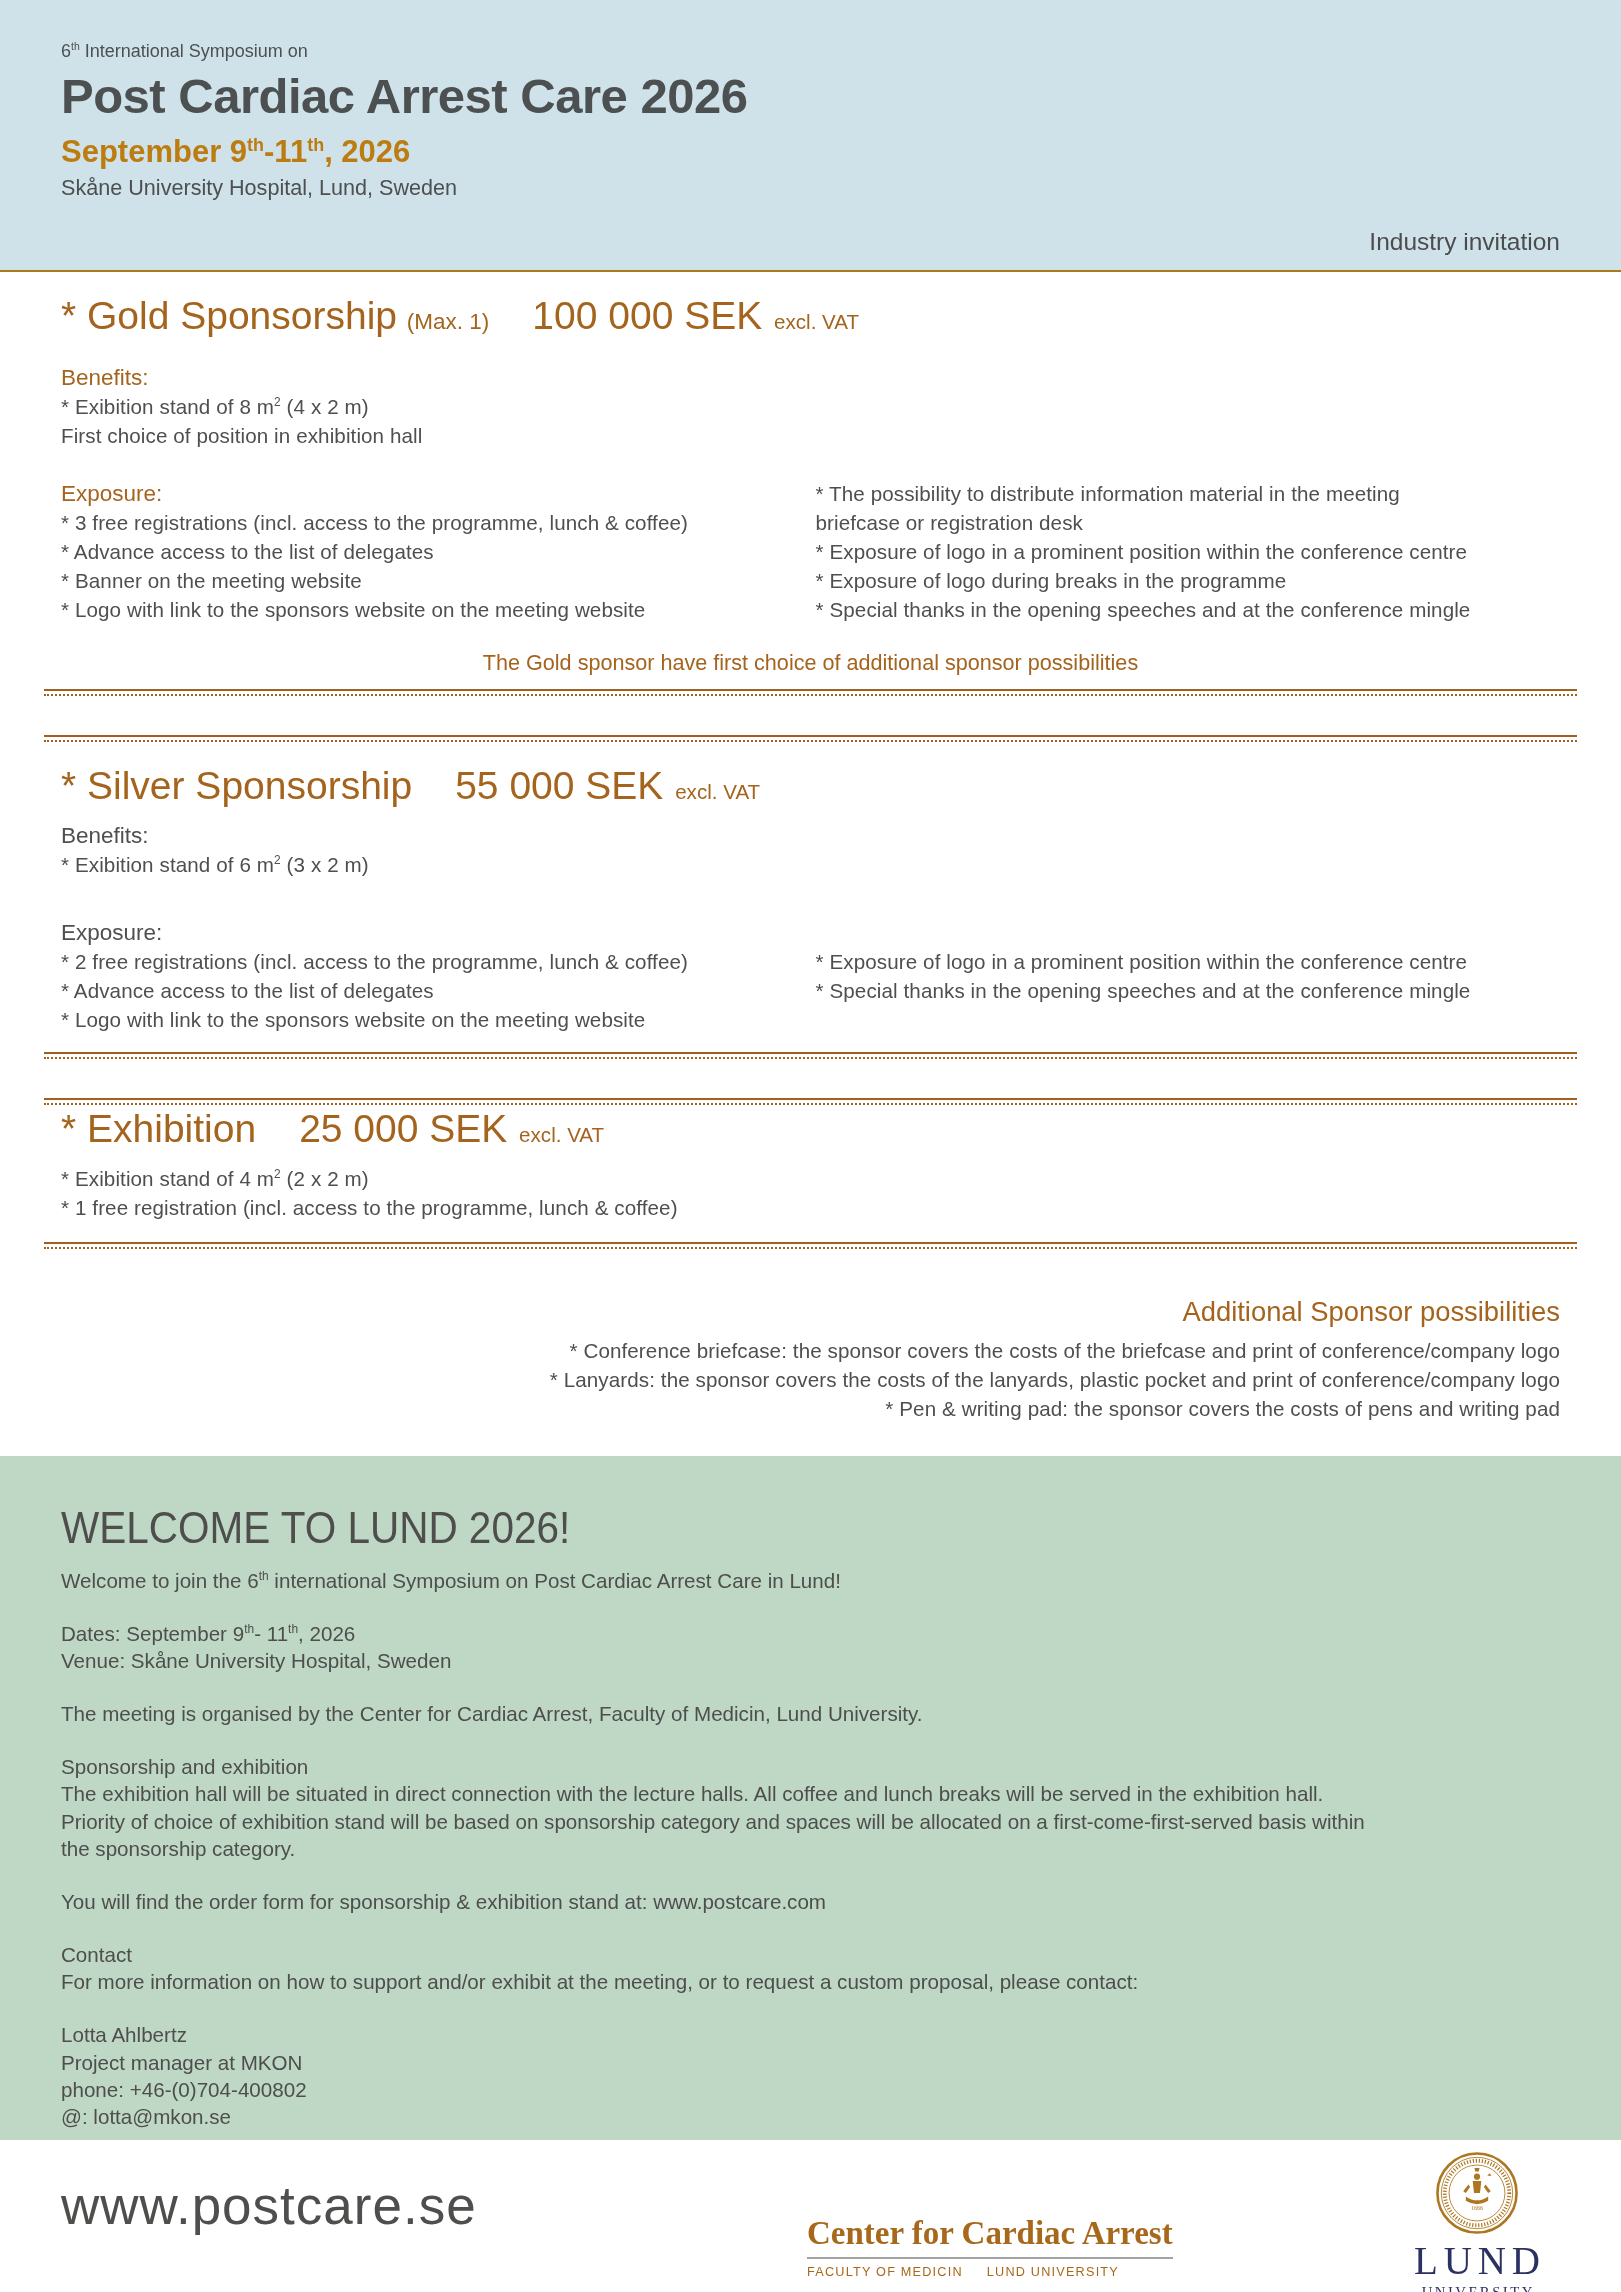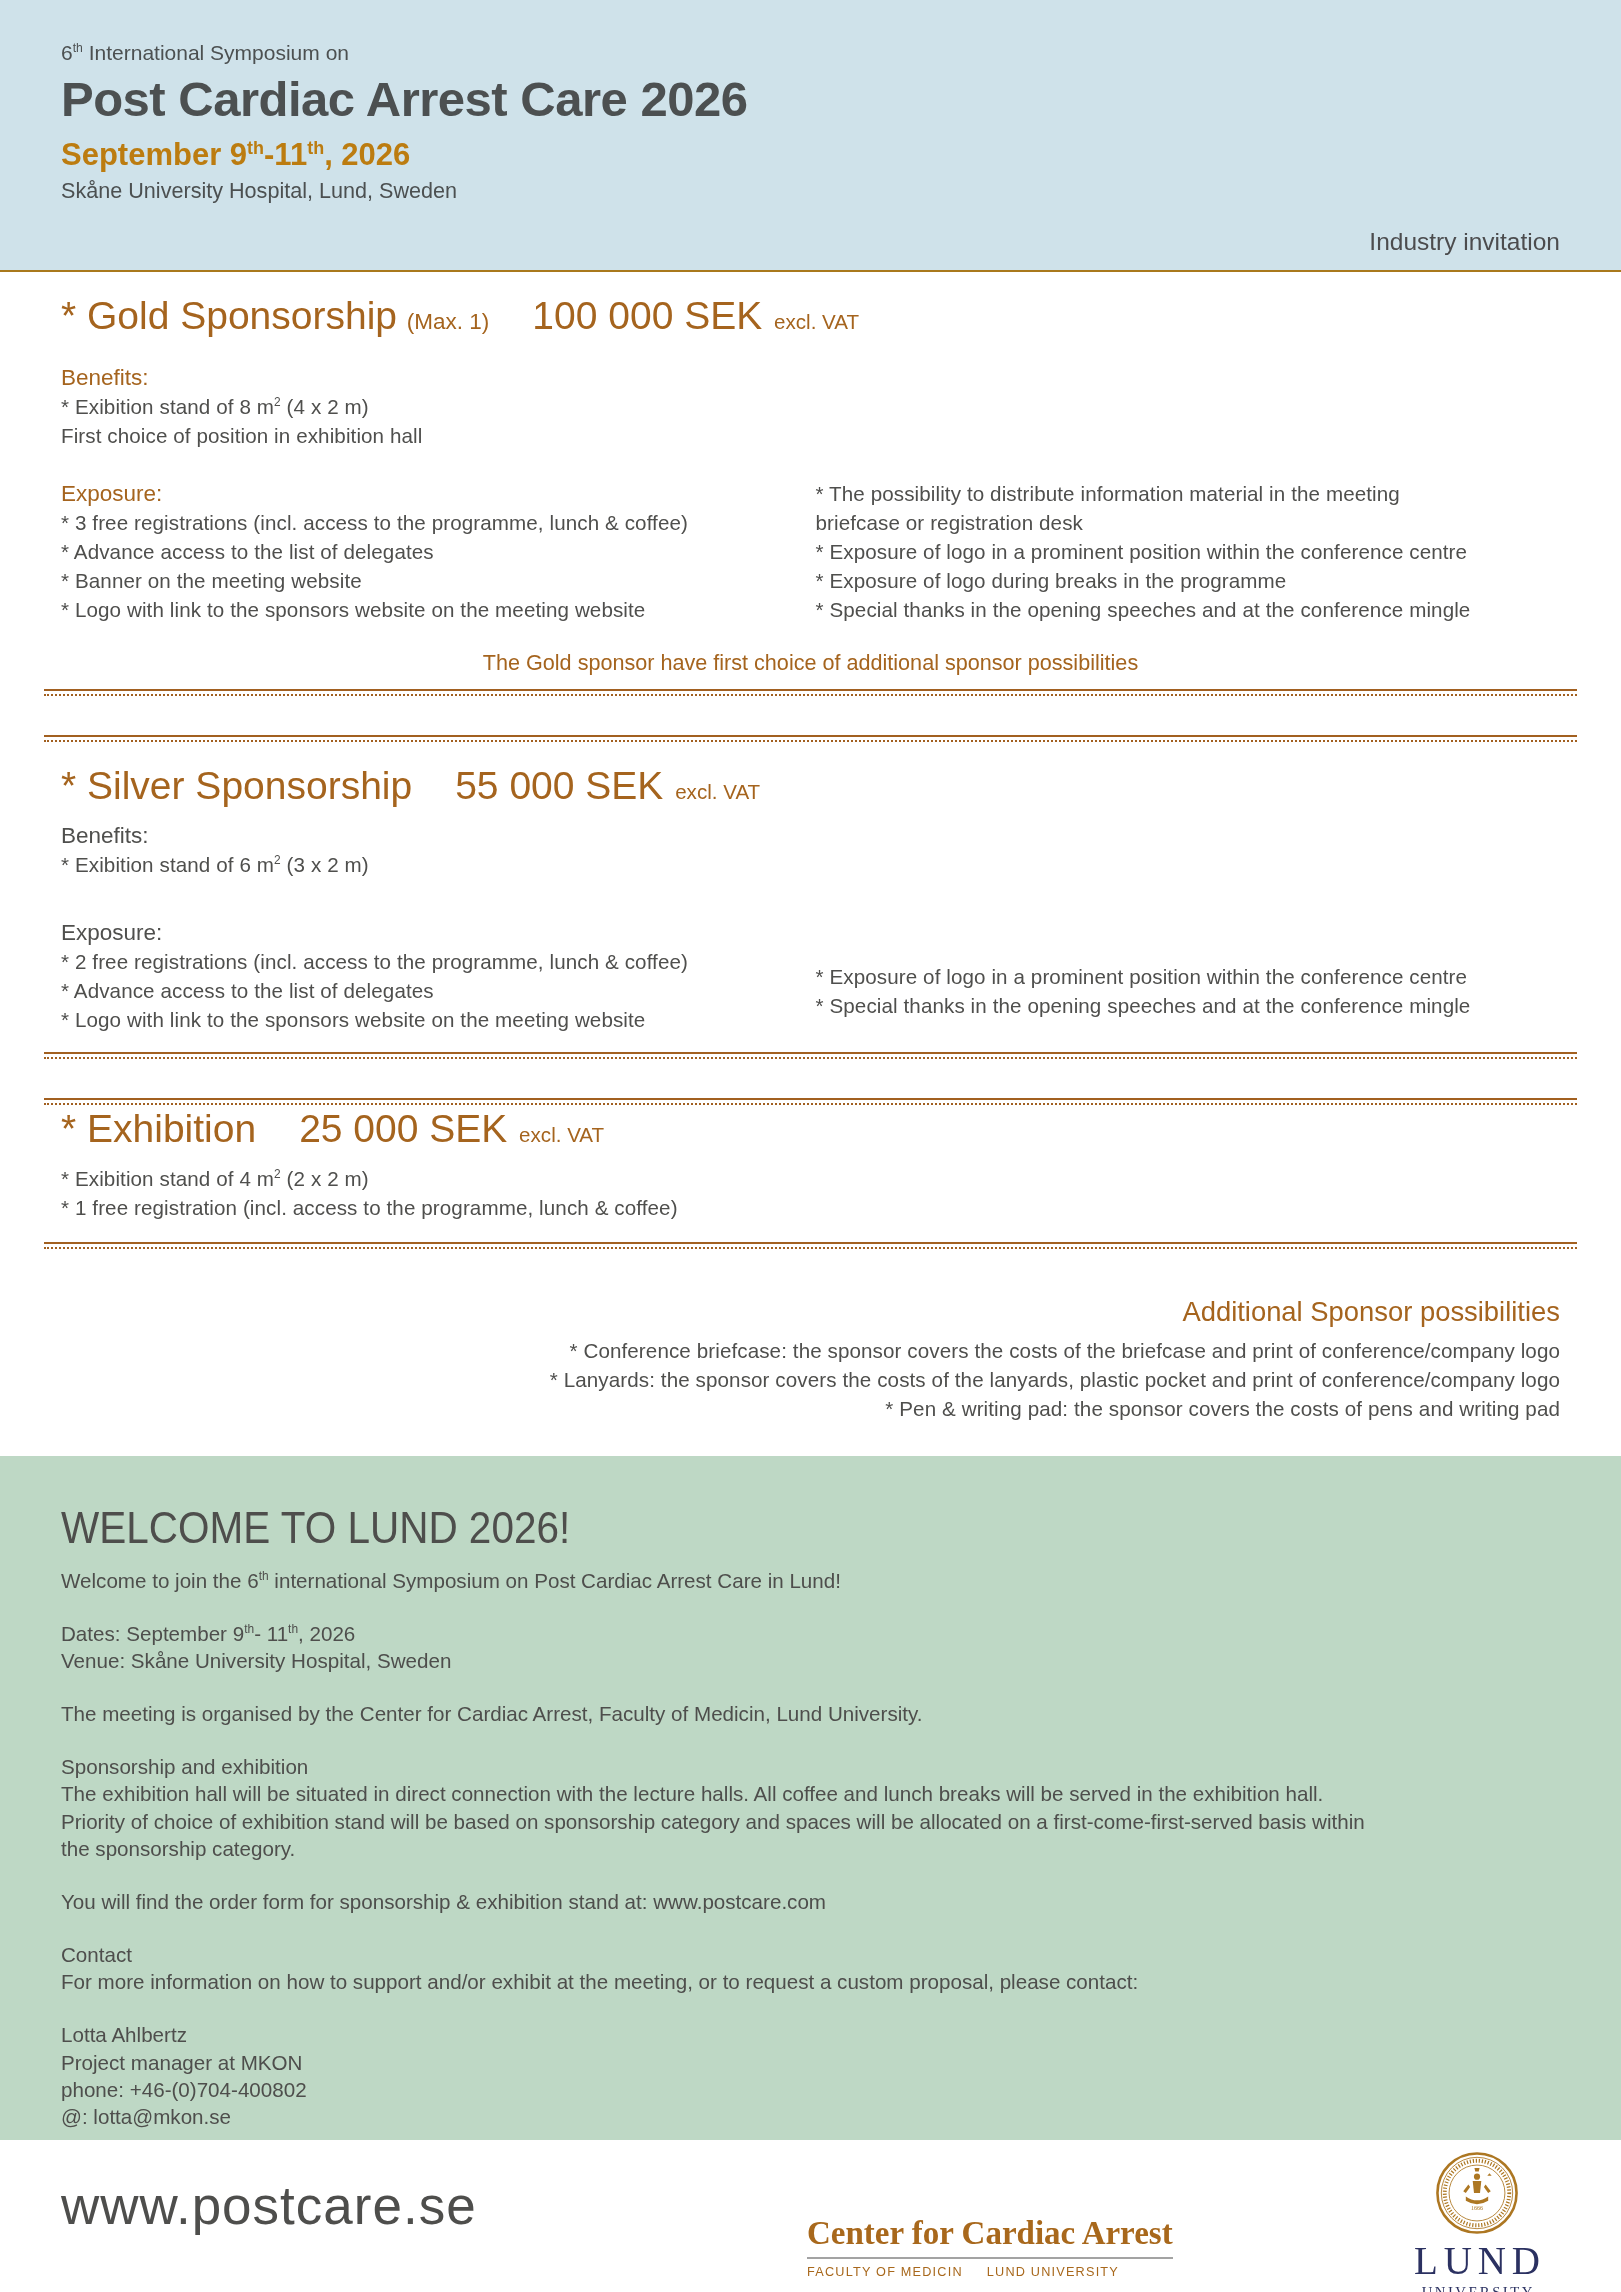--- a/index.html
+++ b/index.html
@@ -3,38 +3,38 @@
 <meta charset="utf-8">
 <style>
   html,body{margin:0;padding:0;background:#e9e9e9;}
   .page{position:relative;width:1621px;height:2293px;margin:0 auto;background:#ffffff;
         font-family:"Liberation Sans",sans-serif;color:#4f4f4d;overflow:hidden;}
   sup{font-size:58%;vertical-align:super;line-height:0;}
 
   
   .hero{position:relative;height:272px;background:#cfe2ea;border-bottom:2.9px solid #a9791c;
         box-sizing:border-box;padding:41px 61px 0;}
-  .pretitle{font-size:21px;color:#4c5051;margin:0;}
+  .pretitle{font-size:18px;color:#4c5051;margin:0;}
   .main-title{font-size:49px;font-weight:700;color:#4c5051;margin:5.9px 0 9.8px;letter-spacing:-0.5px;}
   .date-line{font-size:31px;font-weight:700;color:#bc7c10;margin:0 0 4.9px;}
   .venue-line{font-size:21.6px;margin:0;color:#4c5051;}
   .tag{position:absolute;right:61px;bottom:13.7px;font-size:24.5px;color:#4c4c4e;margin:0;}
 
   
   main{padding:21.6px 61px 0;}
   .sec-head{display:flex;align-items:baseline;color:#a5641e;}
   .sec-title{font-size:39px;}
   .max-note{font-size:22.5px;margin-left:9.8px;}
   .price{font-size:39px;margin-left:43px;}
   .vat{font-size:20.6px;margin-left:11.8px;}
   .sub-label{font-size:22.5px;line-height:29px;margin:0;}
   .orange{color:#a5641e;}
   .body-line{font-size:20.6px;line-height:29px;margin:0;white-space:pre-line;letter-spacing:0.1px;}
   .gold .sec-head{margin-bottom:25.5px;}
-  .two-col{display:flex;margin-top:29px;align-items:center;}
+  .two-col{display:flex;margin-top:29px;}
   .col-left{width:716px;}
   .col-right{width:745px;margin-left:39px;}
   .gold-note{text-align:center;font-size:21.6px;margin:25.5px 0 0;}
   .rule{height:2.9px;border-top:2px solid #a26020;border-bottom:2px dotted #a26020;margin-left:-16.7px;margin-right:-16.7px;}
   .rule-a{margin-top:13.7px;}
   .rule-b{margin-top:39px;}
   .rule-c{margin-top:17.6px;}
   .rule-d{margin-top:39px;}
   .rule-e{margin-top:19.6px;}
   .silver{margin-top:21.6px;}

